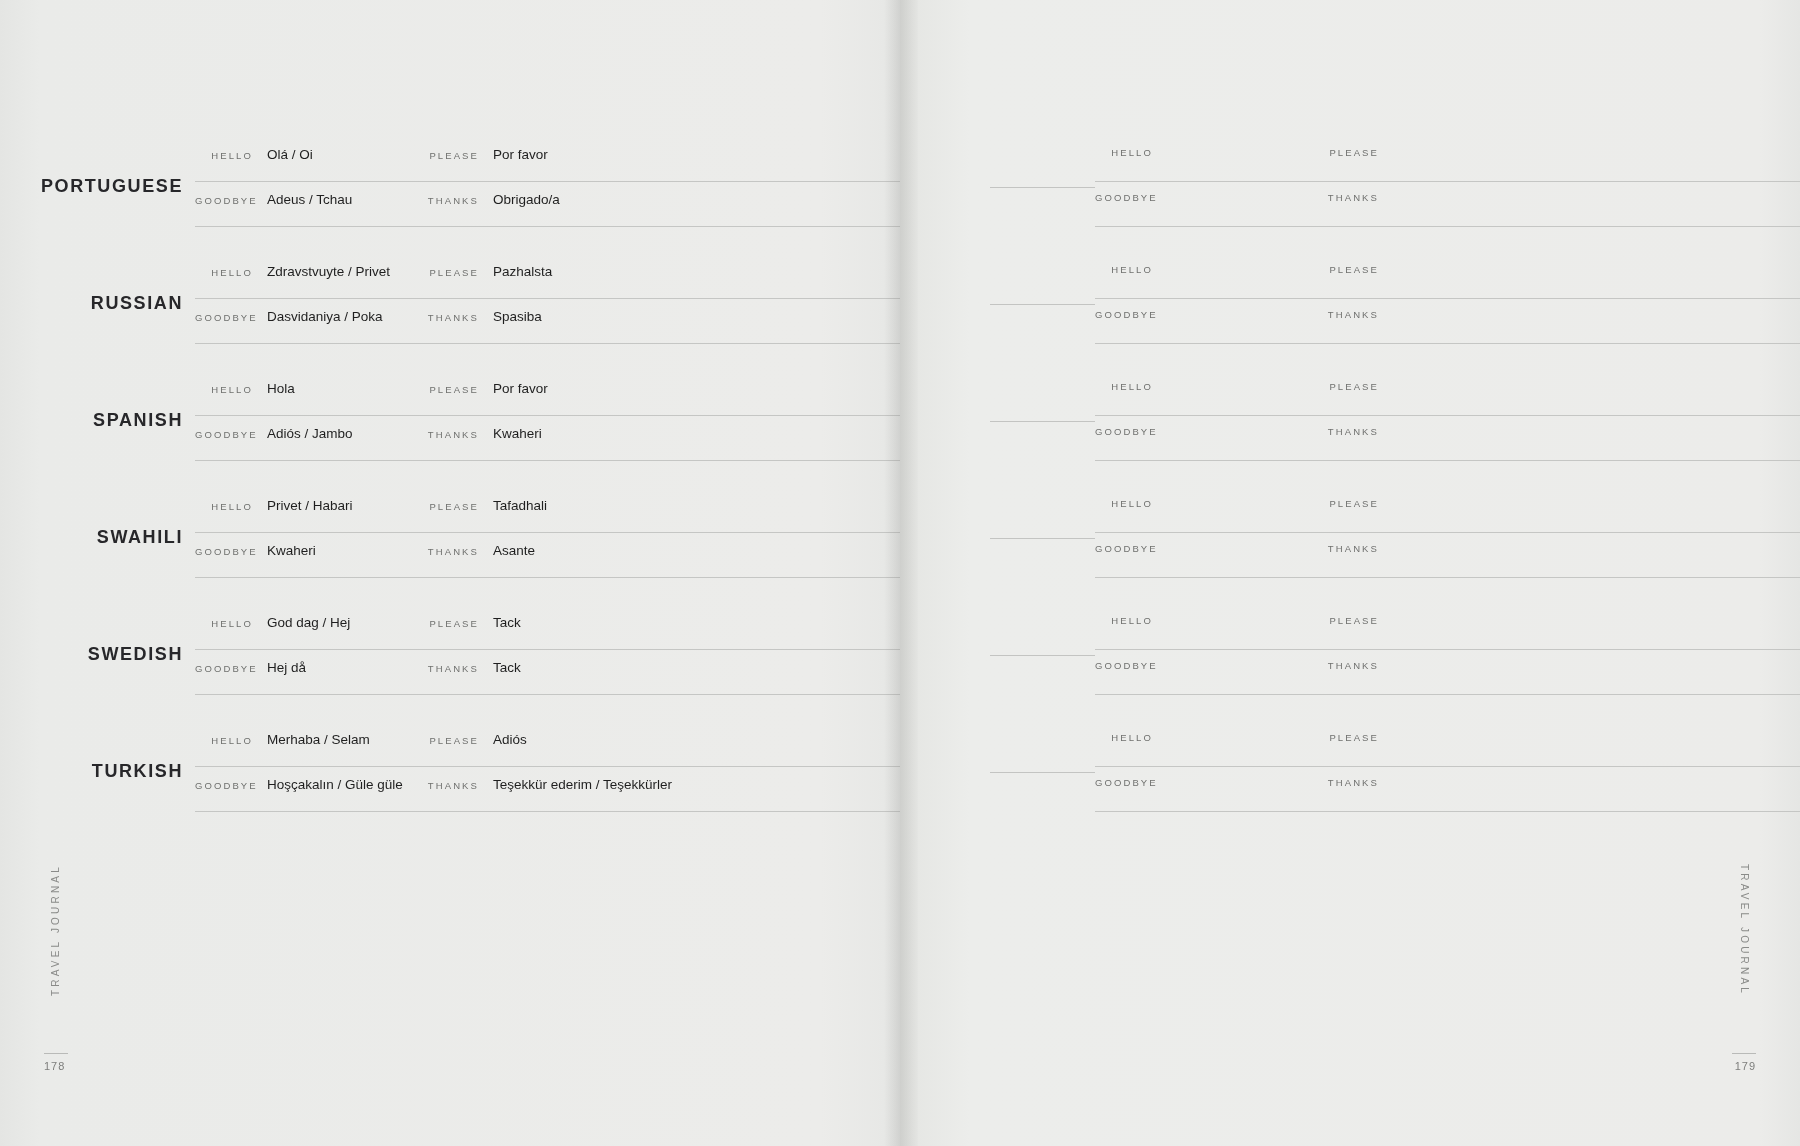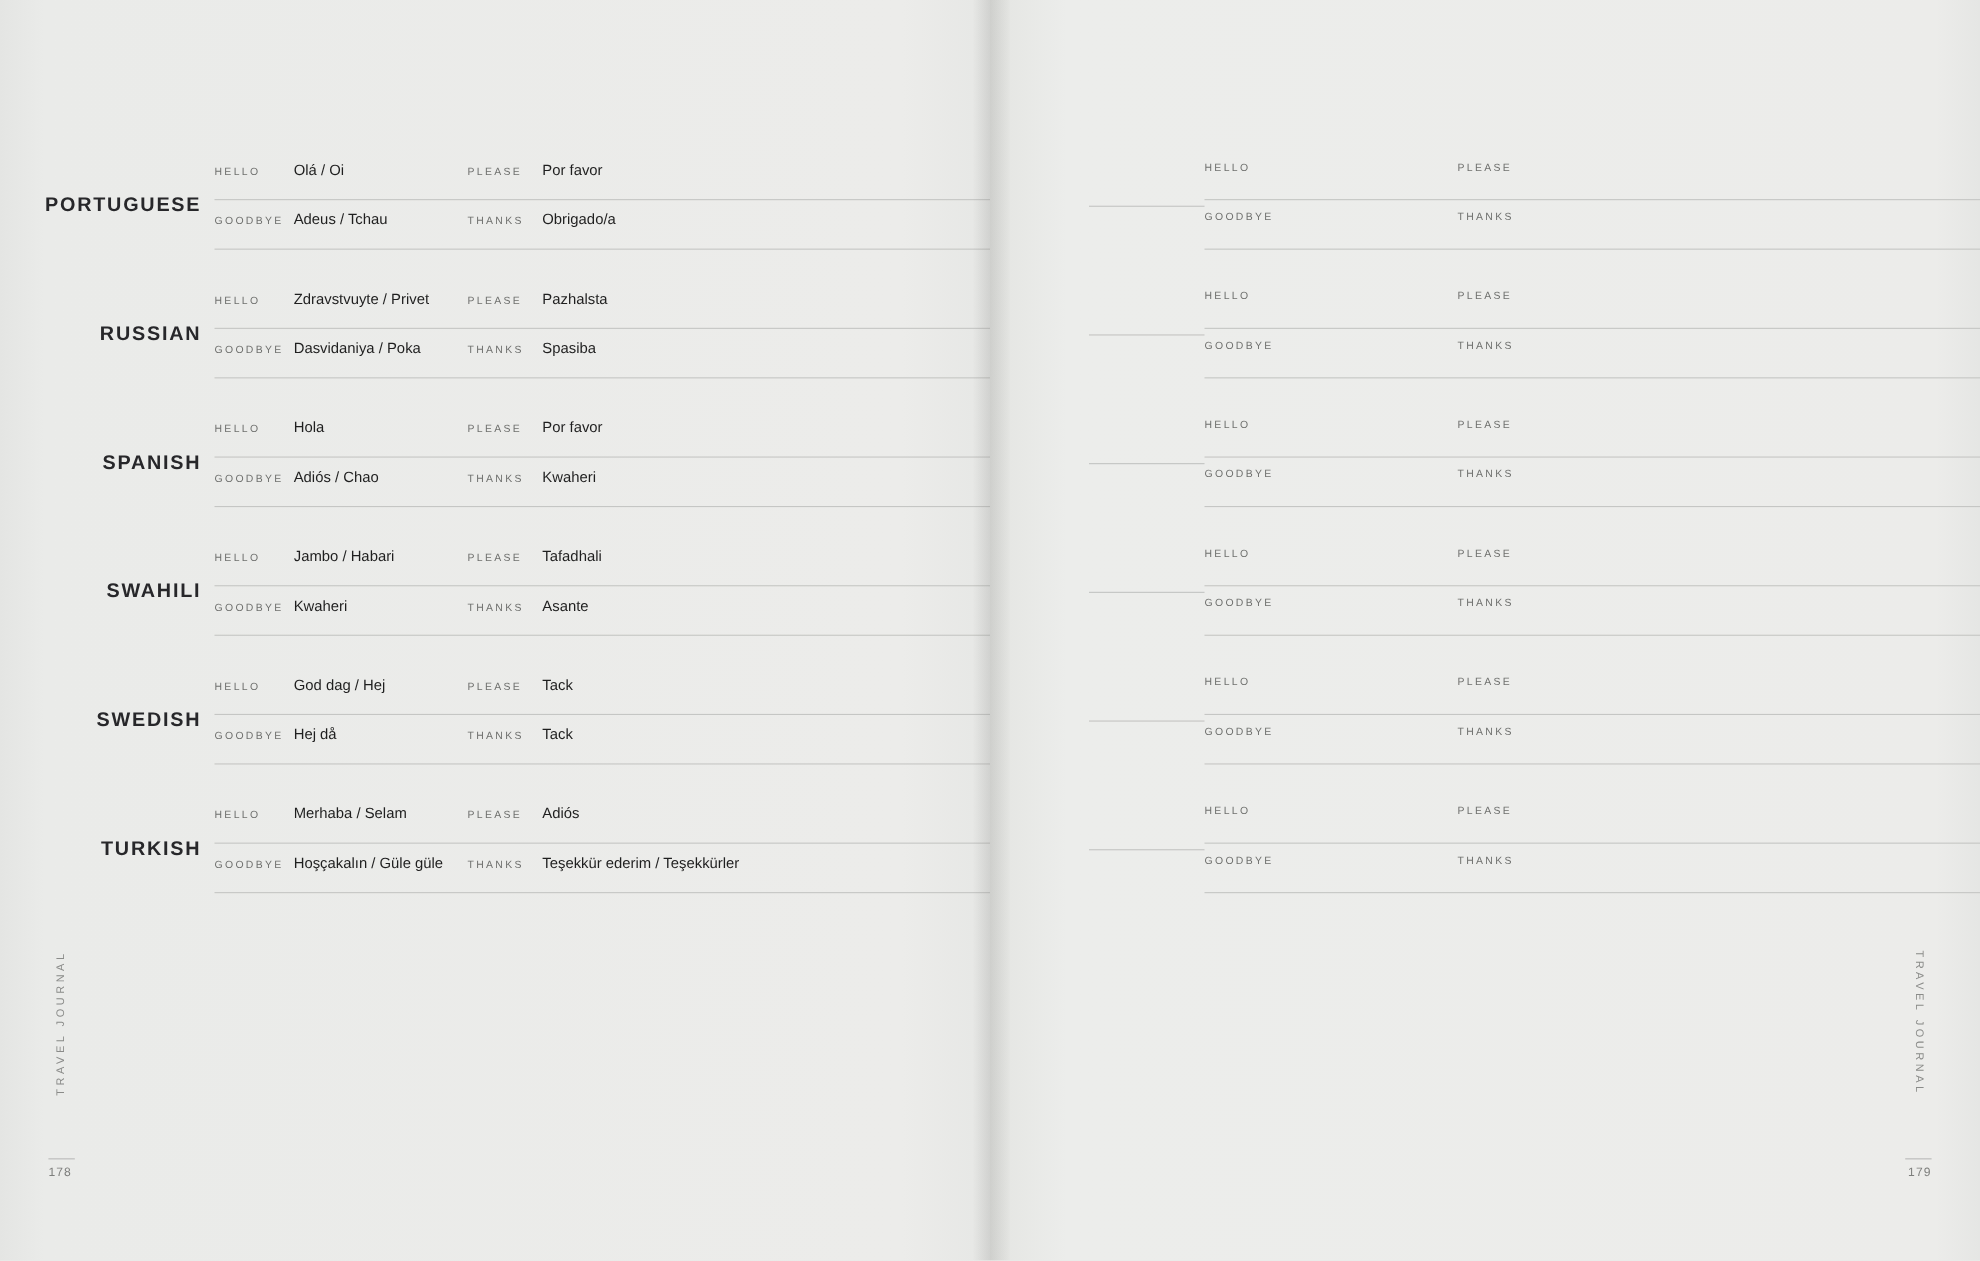--- a/index.html
+++ b/index.html
@@ -86,20 +86,21 @@
     display: flex;
     flex-direction: column;
     justify-content: center;
     gap: 0;
   }
   .row {
     display: flex;
     align-items: flex-end;
     height: 34px;
     border-bottom: 1px solid #c5c6c4;
+    text-align: right;
   }
   .row + .row {
     margin-top: 10px;
   }
   .cell {
     display: flex;
     align-items: baseline;
     height: 100%;
   }
   .cell.a { width: 230px; }
@@ -231,37 +232,37 @@
               <span class="val">Hola</span>
             </div>
             <div class="cell b">
               <span class="lbl">PLEASE</span>
               <span class="val">Por favor</span>
             </div>
           </div>
           <div class="row">
             <div class="cell a">
               <span class="lbl">GOODBYE</span>
-              <span class="val">Adiós / Chao</span>
+              <span class="val">Adiós / Jambo</span>
             </div>
             <div class="cell b">
               <span class="lbl">THANKS</span>
               <span class="val">Kwaheri</span>
             </div>
           </div>
         </div>
       </div>
 
       <div class="lang-block">
         <div class="lang-name">SWAHILI</div>
         <div class="rows">
           <div class="row">
             <div class="cell a">
               <span class="lbl">HELLO</span>
-              <span class="val">Jambo / Habari</span>
+              <span class="val">Privet / Habari</span>
             </div>
             <div class="cell b">
               <span class="lbl">PLEASE</span>
               <span class="val">Tafadhali</span>
             </div>
           </div>
           <div class="row">
             <div class="cell a">
               <span class="lbl">GOODBYE</span>
               <span class="val">Kwaheri</span>

